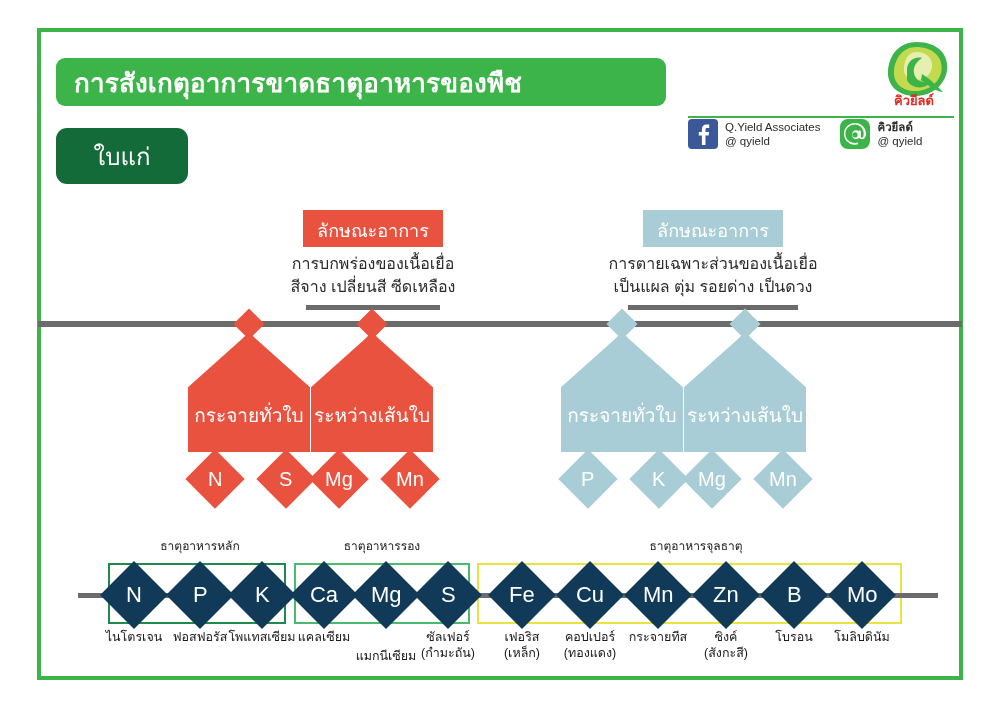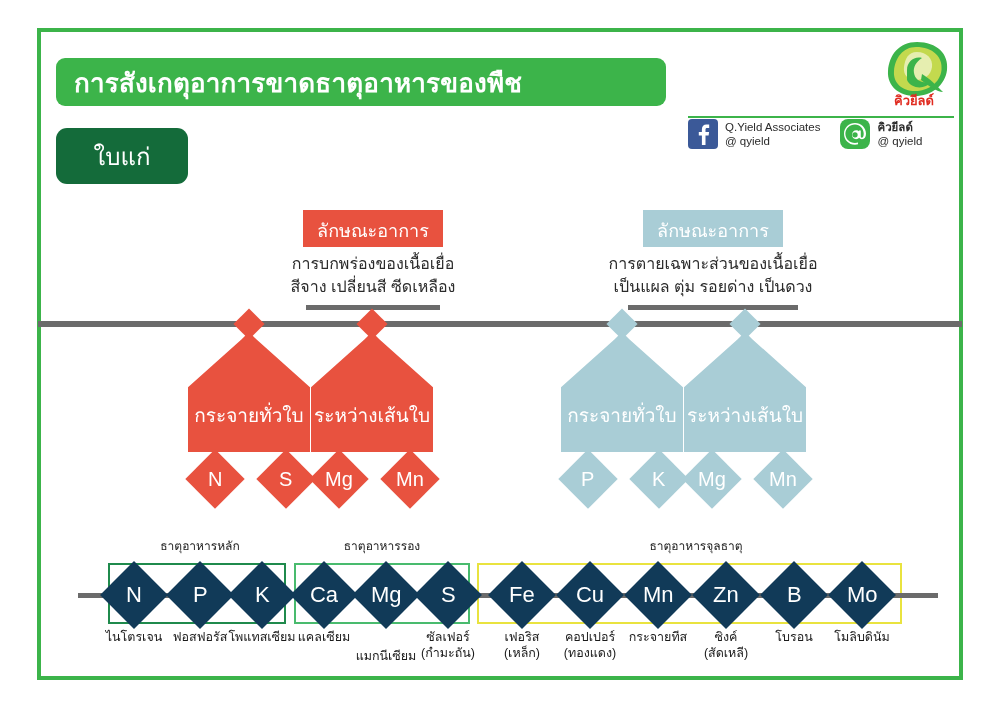--- a/index.html
+++ b/index.html
@@ -302,21 +302,21 @@
     </div>
   <div class="nut-label" style="left:535px;top:630px;">
     <div>คอปเปอร์</div>
     <div>(ทองแดง)</div>
     </div>
   <div class="nut-label" style="left:603px;top:630px;">
     <div>กระจายทีส</div>
     </div>
   <div class="nut-label" style="left:671px;top:630px;">
     <div>ซิงค์</div>
-    <div>(สัดเหลี)</div>
+    <div>(สังกะสี)</div>
     </div>
   <div class="nut-label" style="left:739px;top:630px;">
     <div>โบรอน</div>
     </div>
   <div class="nut-label" style="left:807px;top:630px;">
     <div>โมลิบดินัม</div>
     </div>
 
 </div>
 

